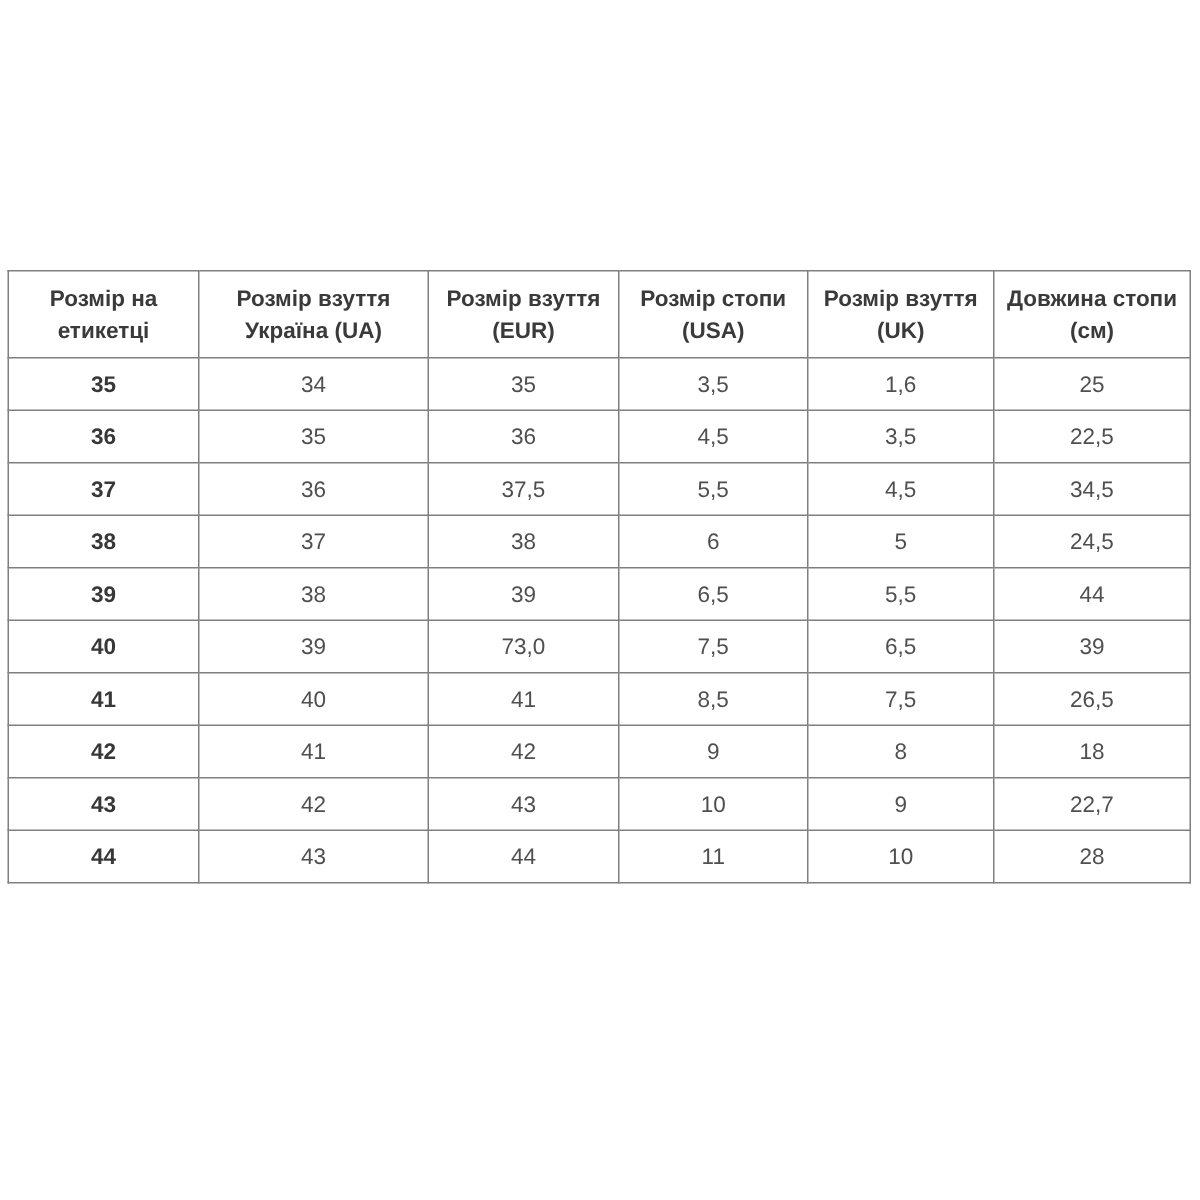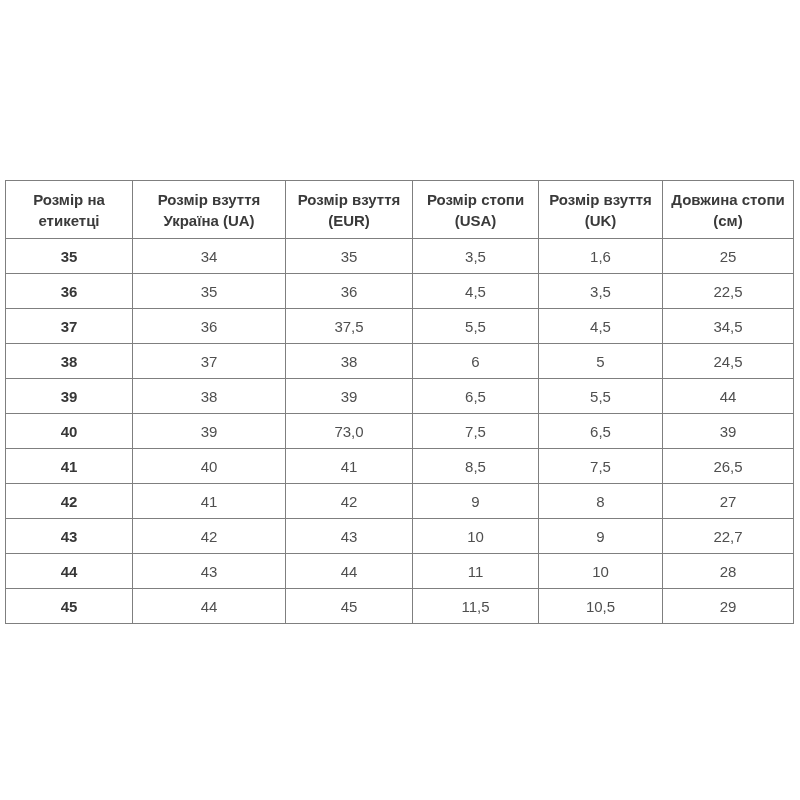--- a/index.html
+++ b/index.html
@@ -143,42 +143,34 @@
             <td>8,5</td>
             <td>7,5</td>
             <td>26,5</td>
           </tr>
           <tr>
             <td class="label-col">42</td>
             <td>41</td>
             <td>42</td>
             <td>9</td>
             <td>8</td>
-            <td>27</td>
+            <td>18</td>
           </tr>
           <tr>
             <td class="label-col">43</td>
             <td>42</td>
             <td>43</td>
             <td>10</td>
             <td>9</td>
             <td>22,7</td>
           </tr>
           <tr>
             <td class="label-col">44</td>
             <td>43</td>
             <td>44</td>
             <td>11</td>
             <td>10</td>
             <td>28</td>
           </tr>
-          <tr>
-            <td class="label-col">45</td>
-            <td>44</td>
-            <td>45</td>
-            <td>11,5</td>
-            <td>10,5</td>
-            <td>29</td>
-          </tr>
         </tbody>
     </table>
   </div>
 </div>
 
 </body></html>

